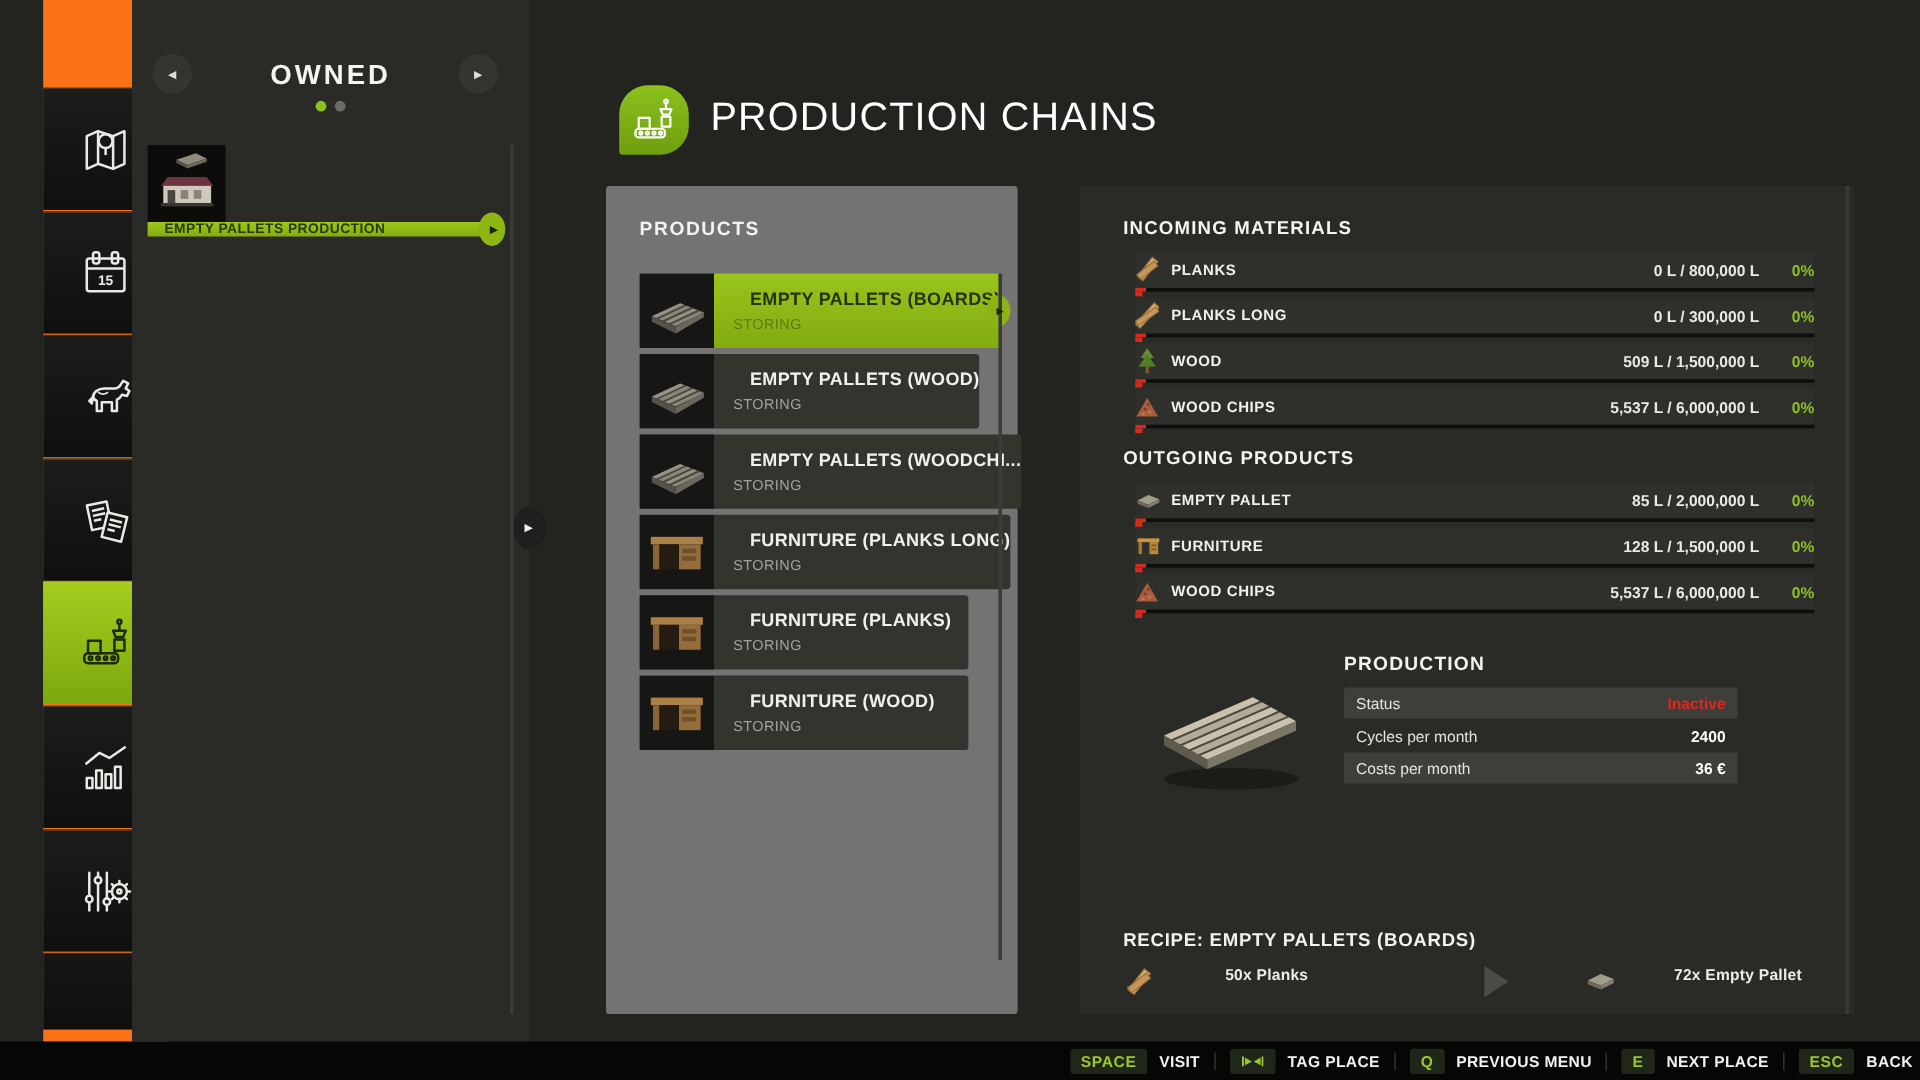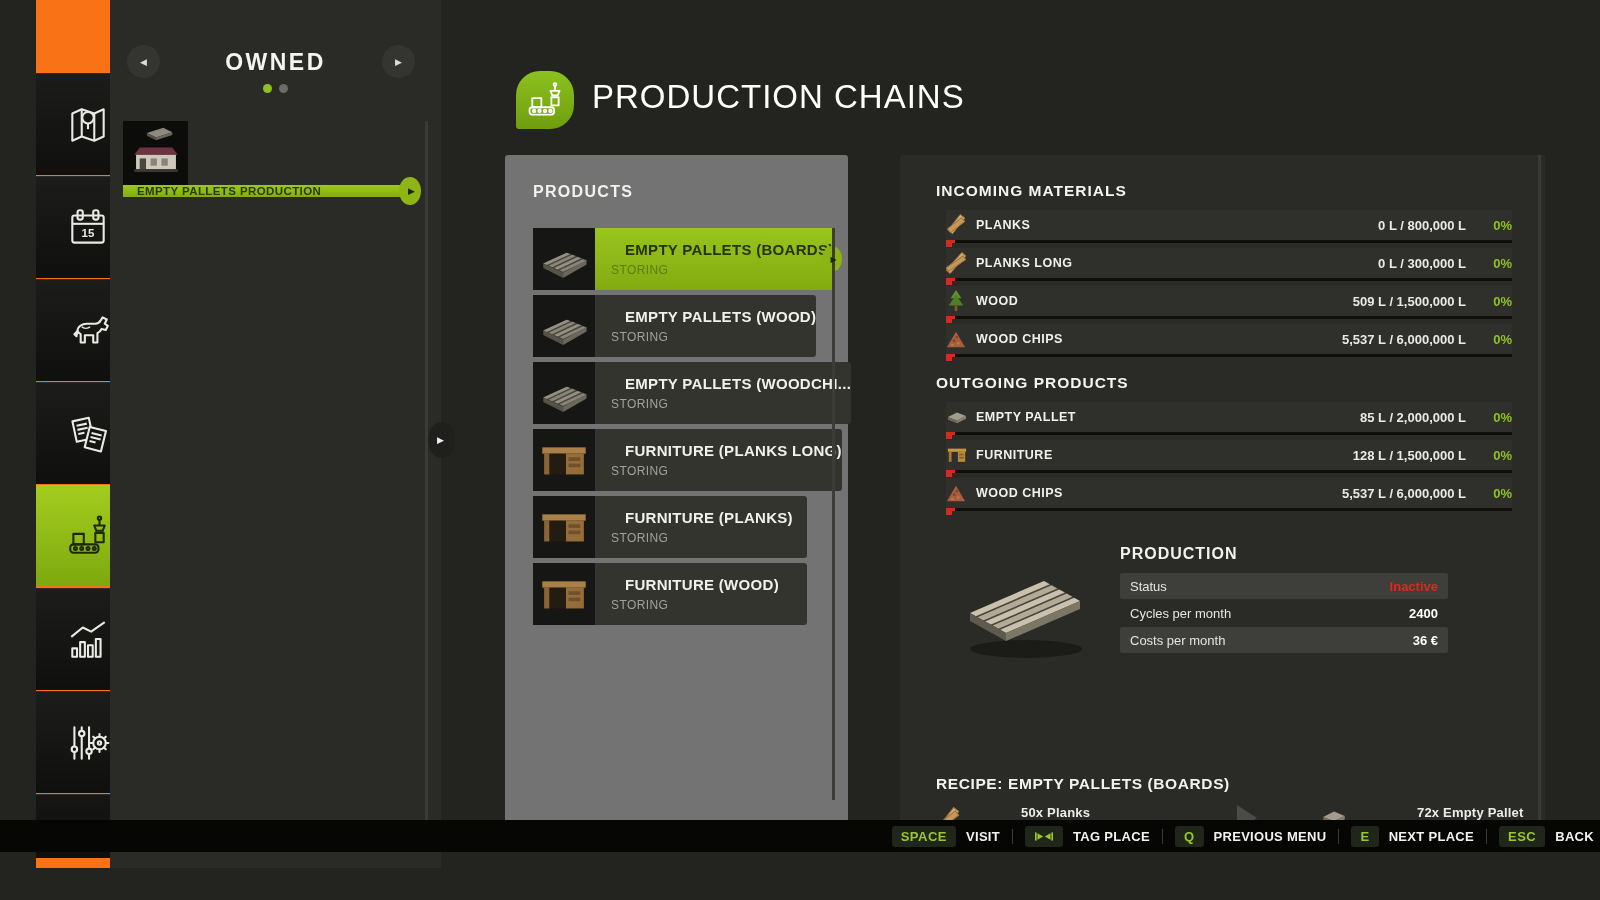--- a/index.html
+++ b/index.html
@@ -103,25 +103,25 @@
   .pt-value.red{color:#e0281c;}
 
   
   #recipe-title{position:absolute;left:36px;top:620px;font-size:15.5px;font-weight:bold;letter-spacing:.6px;}
   #recipe-row{position:absolute;left:38px;top:650px;height:32px;display:flex;align-items:flex-start;gap:48px;}
   .recipe-text{font-size:13px;font-weight:bold;color:#ececE8;letter-spacing:.2px;}
   #recipe-in-text{margin-left:13px;width:128px;}
   #recipe-arrow{margin-left:40px;width:0;height:0;border-left:20px solid #4b4b47;
                 border-top:13px solid transparent;border-bottom:13px solid transparent;}
   #recipe-out-icon{margin-left:16px;}
-  #recipe-out-text{margin-left:22px;}
+  #recipe-out-text{margin-left:0;}
   #right-scroll{position:absolute;left:638px;top:0;width:3px;height:690px;background:#39393५;background:#393935;cursor:pointer;}
 
   
-  #hotbar{position:absolute;left:0;top:820px;width:1600px;height:32px;background:#060605;
+  #hotbar{position:absolute;left:0;top:868px;width:1600px;height:32px;background:#060605;
           display:flex;align-items:center;justify-content:flex-end;padding-right:6px;box-sizing:border-box;}
   .hot-item{display:flex;align-items:center;margin-left:12px;cursor:pointer;}
   .hot-key{background:#20261a;color:#9ac829;font-weight:bold;font-size:13px;letter-spacing:.5px;
            padding:4px 9px;border-radius:3px;line-height:1;}
   .hot-key.iconkey{padding:5px 10px;display:flex;align-items:center;}
   .hot-label{margin-left:10px;font-size:13px;font-weight:bold;letter-spacing:.3px;color:#f2f2ef;}
   .hot-div{width:1px;height:15px;background:#3c3c38;margin-left:12px;}
 </style>
 </head>
 <body>

